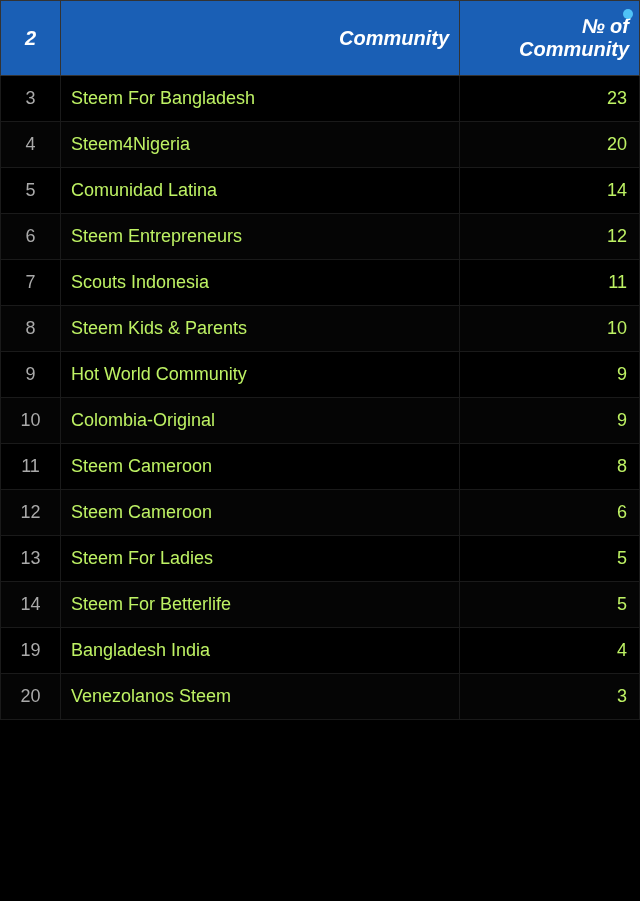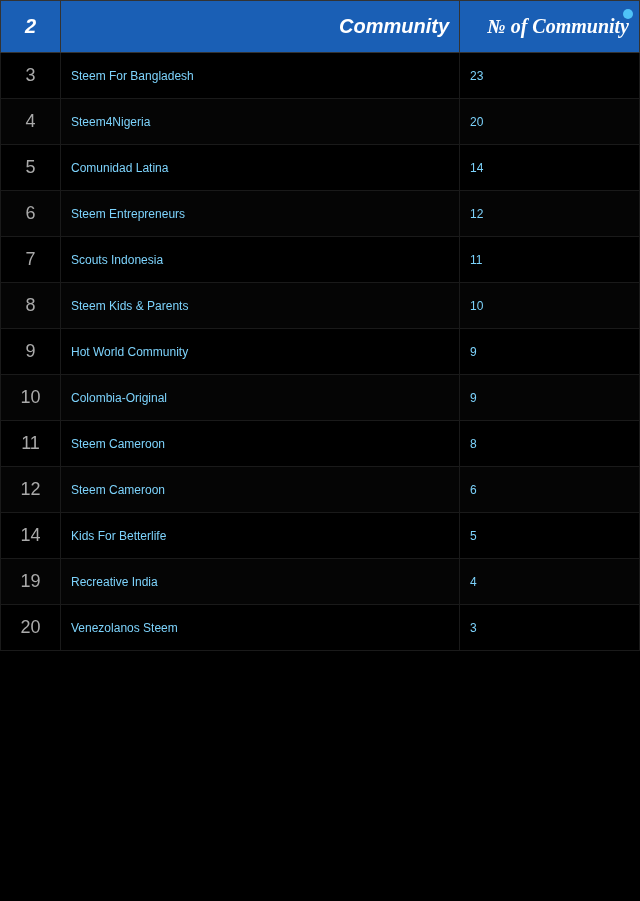--- a/index.html
+++ b/index.html
@@ -36,51 +36,51 @@
     }
 
     thead th.num-col {
       text-align: center;
       width: 60px;
     }
 
     thead th.count-col {
       text-align: right;
       width: 180px;
-      font-family: Liberation Serif, serif;
     }
 
     tbody tr {
       background-color: #000;
       border-bottom: 1px solid #222;
     }
 
     tbody tr:nth-child(even) {
       background-color: #050505;
     }
 
     tbody td {
       padding: 12px 10px;
-      font-size: 12px;
-      color: #7dd3fc;
+      font-size: 18px;
+      color: #bef264;
       border: 1px solid #1a1a1a;
     }
 
     tbody td.row-num {
       text-align: center;
       color: #aaa;
       width: 60px;
       font-size: 18px;
     }
 
     tbody td.community-name {
       text-align: left;
     }
 
     tbody td.count-val {
+      text-align: right;
       width: 180px;
       padding-right: 12px;
     }
 
     thead tr th:last-child {
       position: relative;
     }
   </style>
 </head>
 <body>
@@ -141,27 +141,32 @@
         <td class="row-num">11</td>
         <td class="community-name">Steem Cameroon</td>
         <td class="count-val">8</td>
       </tr>
       <tr>
         <td class="row-num">12</td>
         <td class="community-name">Steem Cameroon</td>
         <td class="count-val">6</td>
       </tr>
       <tr>
+        <td class="row-num">13</td>
+        <td class="community-name">Steem For Ladies</td>
+        <td class="count-val">5</td>
+      </tr>
+      <tr>
         <td class="row-num">14</td>
-        <td class="community-name">Kids For Betterlife</td>
+        <td class="community-name">Steem For Betterlife</td>
         <td class="count-val">5</td>
       </tr>
       <tr>
         <td class="row-num">19</td>
-        <td class="community-name">Recreative India</td>
+        <td class="community-name">Bangladesh India</td>
         <td class="count-val">4</td>
       </tr>
       <tr>
         <td class="row-num">20</td>
         <td class="community-name">Venezolanos Steem</td>
         <td class="count-val">3</td>
       </tr>
     </tbody>
 </table>
 

